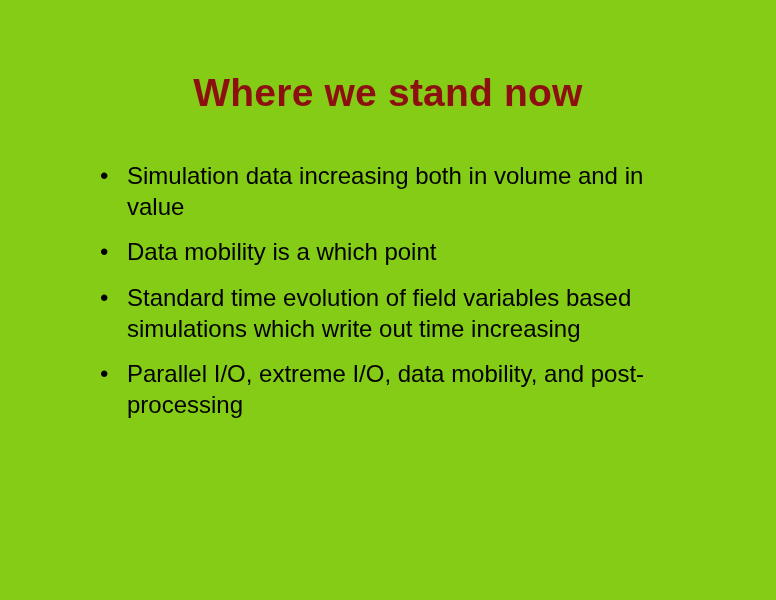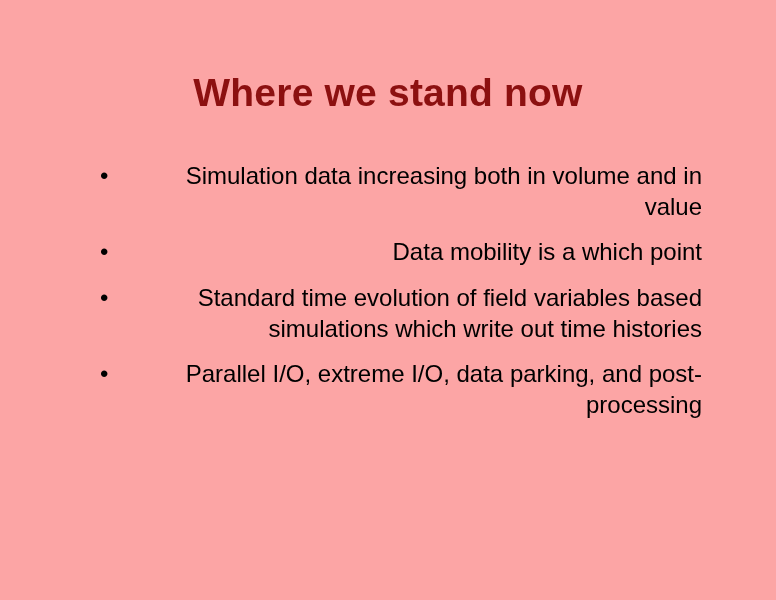--- a/index.html
+++ b/index.html
@@ -10,21 +10,21 @@
     width: 776px;
     height: 600px;
     background: #ffffff;
     font-family: "Liberation Sans", sans-serif;
     overflow: hidden;
   }
   .slide {
     position: relative;
     width: 776px;
     height: 600px;
-    background: #fca5a5;
+    background: #84cc16;
     box-sizing: border-box;
   }
   .slide-title {
     position: absolute;
     left: 0;
     top: 72px;
     width: 776px;
     text-align: center;
     font-size: 39px;
     font-weight: bold;
@@ -52,21 +52,20 @@
   .bullet-marker {
     position: absolute;
     left: 8px;
     top: 0;
     font-size: 24px;
     line-height: 1.3;
     color: #000000;
   }
   .bullet-text {
     display: block;
-    text-align: right;
   }
 </style>
 </head>
 <body>
 
 <div class="slide">
 
   <div class="slide-title">Where we stand now</div>
 
   <ul class="bullet-list">
@@ -76,23 +75,23 @@
       <span class="bullet-text">Simulation data increasing both in volume and in value</span>
     </li>
 
     <li class="bullet-item">
       <span class="bullet-marker">•</span>
       <span class="bullet-text">Data mobility is a which point</span>
     </li>
 
     <li class="bullet-item">
       <span class="bullet-marker">•</span>
-      <span class="bullet-text">Standard time evolution of field variables based simulations which write out time histories</span>
+      <span class="bullet-text">Standard time evolution of field variables based simulations which write out time increasing</span>
     </li>
 
     <li class="bullet-item">
       <span class="bullet-marker">•</span>
-      <span class="bullet-text">Parallel I/O, extreme I/O, data parking, and post-processing</span>
+      <span class="bullet-text">Parallel I/O, extreme I/O, data mobility, and post-processing</span>
     </li>
 
   </ul>
 
 </div>
 
 </body></html>

